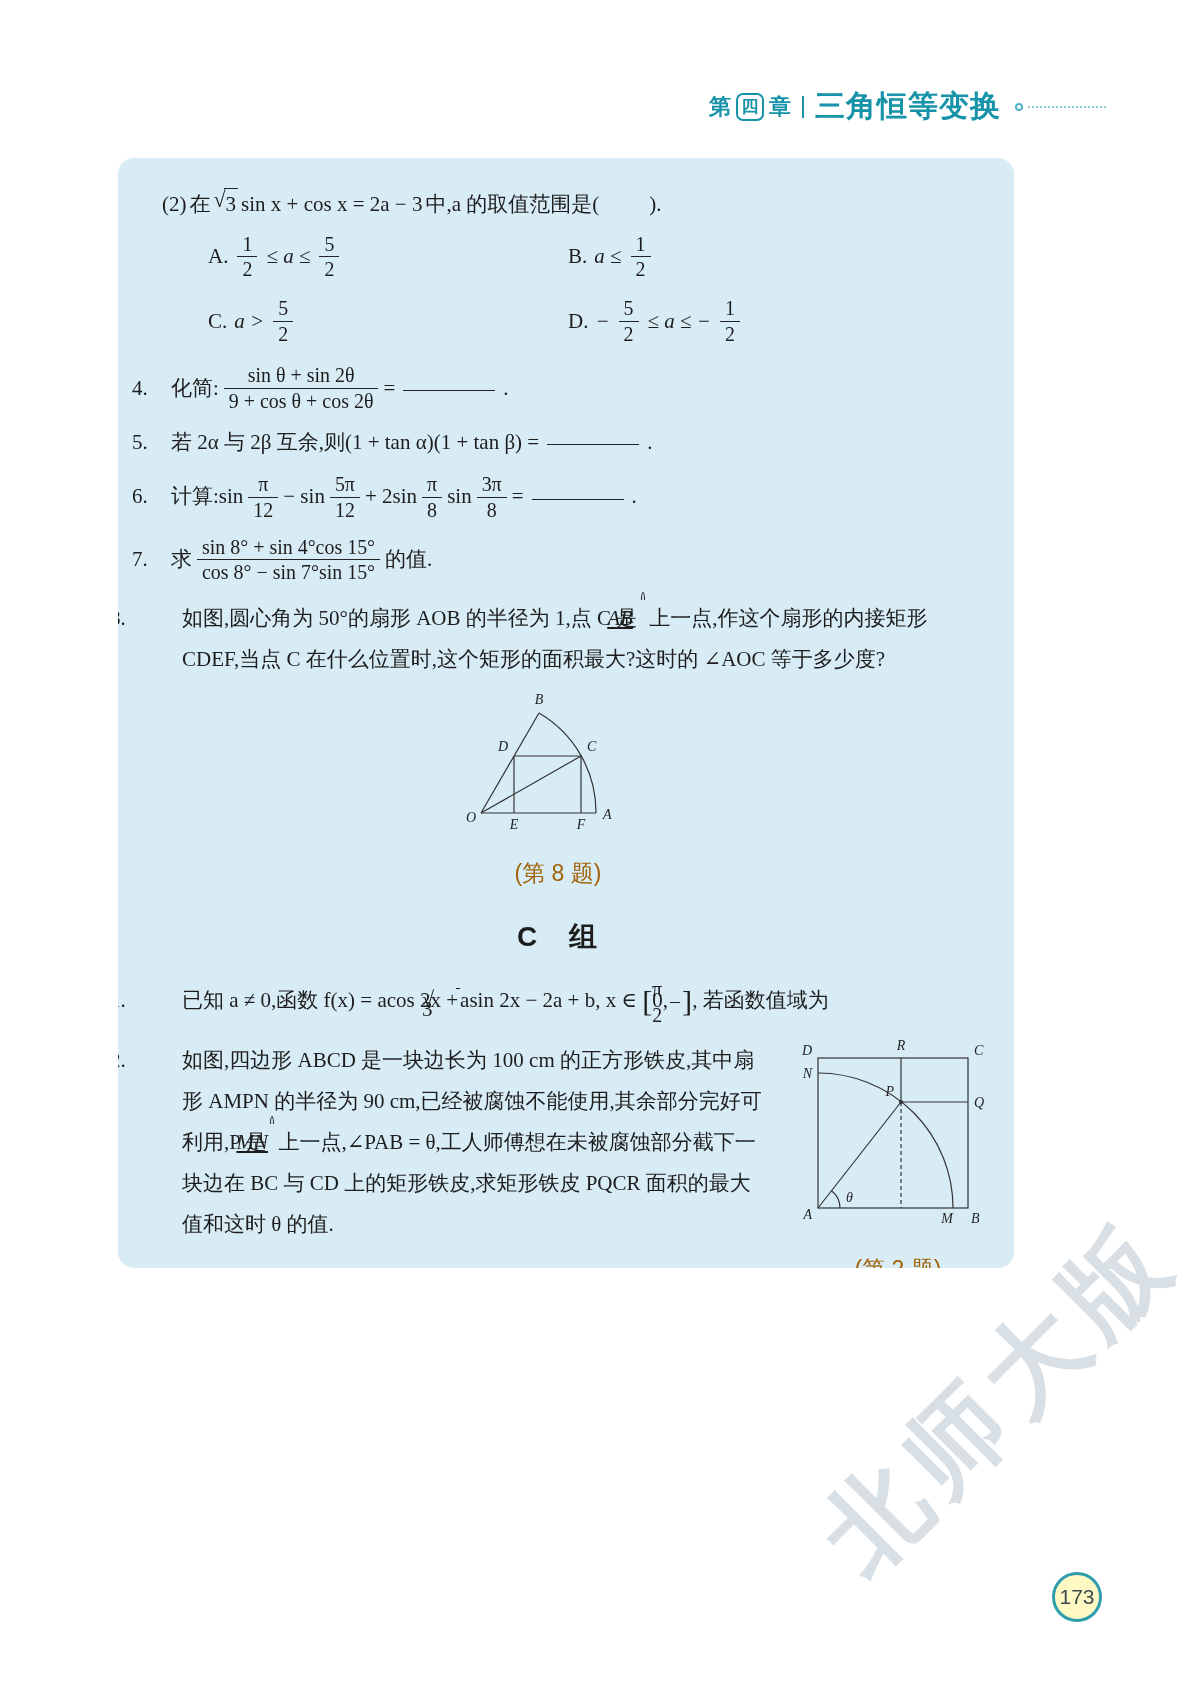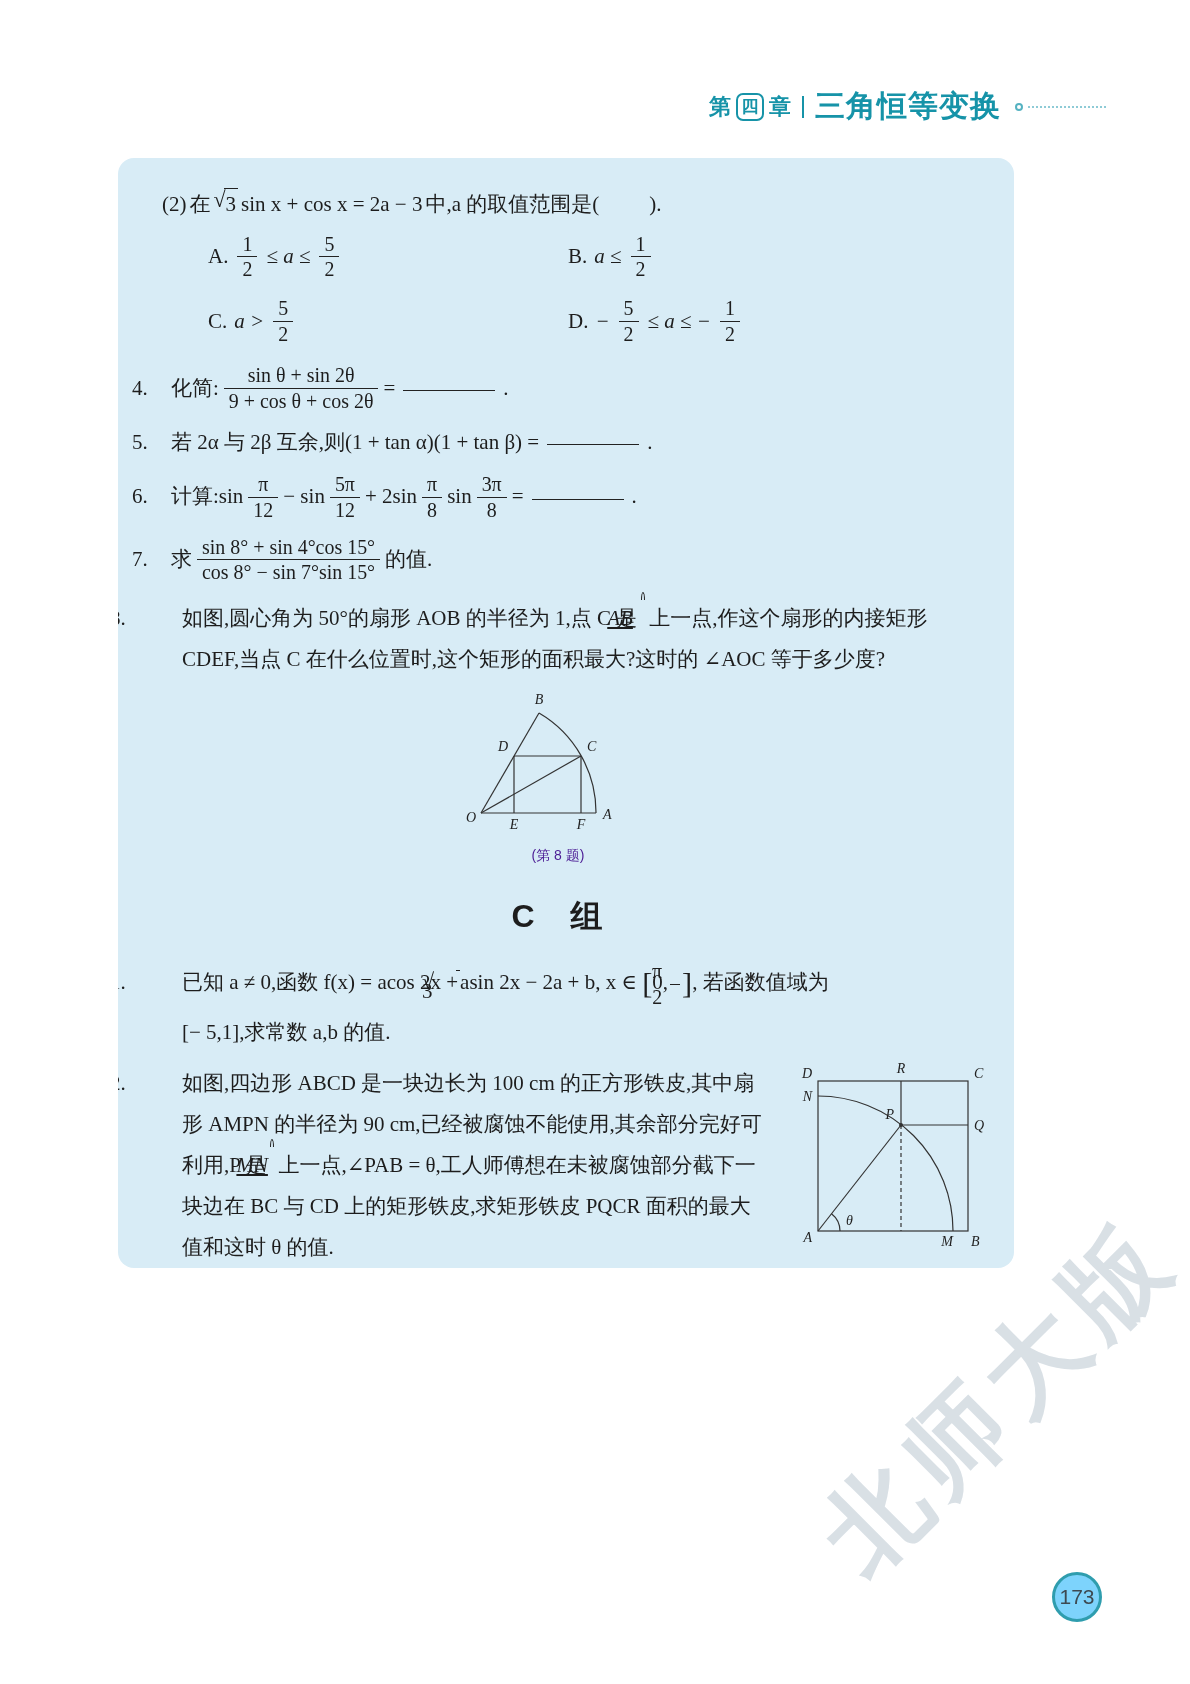--- a/index.html
+++ b/index.html
@@ -52,35 +52,35 @@
     border-radius:50% 50% 0 0 / 100% 100% 0 0;
   }
   .blank { display:inline-block; width:92px; height:5px; border-bottom:1.6px solid #222; margin:0 5px; vertical-align:baseline; }
   .mi { font-style:italic; }
   .bigbr { font-size:1.45em; vertical-align:-0.12em; line-height:1; }
   
   .choices { display:grid; grid-template-columns:360px auto; row-gap:16px; margin:12px 0 18px 76px; }
   .choice { display:flex; align-items:center; gap:7px; }
   
   .figwrap { text-align:center; text-indent:0; margin:8px 0 10px; line-height:1.2; }
-  .figcap { color:#4c1d95; font-size:14px; margin-top:3px; font-family:"Liberation Sans","DejaVu Sans",sans-serif; }
-  .cgroup { text-align:center; font-size:32px; font-weight:700; letter-spacing:2px; margin:28px 0 20px; font-family:"Liberation Sans","DejaVu Sans",sans-serif; }
+  .figcap { color:#a16207; font-size:23px; margin-top:16px; font-family:"Liberation Sans","DejaVu Sans",sans-serif; }
+  .cgroup { text-align:center; font-size:28px; font-weight:700; letter-spacing:2px; margin:28px 0 20px; font-family:"Liberation Sans","DejaVu Sans",sans-serif; }
   .c2wrap { position:relative; padding-right:218px; min-height:230px; }
   .fig2 { position:absolute; right:-16px; top:-4px; width:204px; text-align:center; text-indent:0; line-height:1.2; }
   svg text { font-family:"Liberation Serif","DejaVu Serif",serif; font-style:italic; font-size:14px; fill:#222; }
   
   .watermark {
     position:absolute; left:720px; top:1330px; width:560px; text-align:center;
     transform:rotate(-45deg); font-size:100px; letter-spacing:12px;
     color:#c9d3db; opacity:.7; font-weight:700;
     font-family:"Liberation Sans","DejaVu Sans",sans-serif; pointer-events:none;
   }
   .pagenum {
     position:absolute; left:1052px; top:1572px; width:50px; height:50px;
-    border:3px solid #2f9dae; border-radius:50%; background:#7dd3fc;
+    border:3px solid #2f9dae; border-radius:50%; background:#fef9c3;
     display:flex; align-items:center; justify-content:center;
     font-size:21px; color:#3d4a52; font-family:"Liberation Sans","DejaVu Sans",sans-serif;
   }
 </style>
 </head>
 <body>
 
 <div class="page">
 
   <div class="header">
@@ -237,21 +237,20 @@
     </div>
 
     <div class="cgroup">C　组</div>
 
     <div class="probp">
       <span class="pnum">1.</span><span>已知 a ≠ 0,函数 f(x) = acos 2x +</span><span class="sqrt">
           <span class="rad">√</span>
           <span class="arg">3</span>
         </span><span>asin 2x − 2a + b,  x ∈</span>
       <span class="bigbr">[</span><span>0,</span><span class="frac"><span class="num">π</span><span class="den">2</span></span><span class="bigbr">]</span><span>, 若函数值域为</span>
-      <span class="l2">[− 5,1],求常数 a,b 的值.</span>
     </div>
 
     <div class="probp c2wrap">
       <span class="pnum">2.</span><span>如图,四边形 ABCD 是一块边长为 100 cm 的正方形铁皮,其中扇形 AMPN 的半径为 90 cm,已经被腐蚀不能使用,其余部分完好可利用,P 是</span><span class="arcover">MN</span><span>上一点,∠PAB = θ,工人师傅想在未被腐蚀部分截下一块边在 BC 与 CD 上的矩形铁皮,求矩形铁皮 PQCR 面积的最大值和这时 θ 的值.</span>
 
       <div class="fig2">
         <svg width="200" height="198" viewBox="0 0 200 198">
           <g stroke="#333" stroke-width="1.2" fill="none">
             <rect x="20" y="22" width="150" height="150"></rect>
             <path d="M 20 37 A 135 135 0 0 1 155 172"></path>

